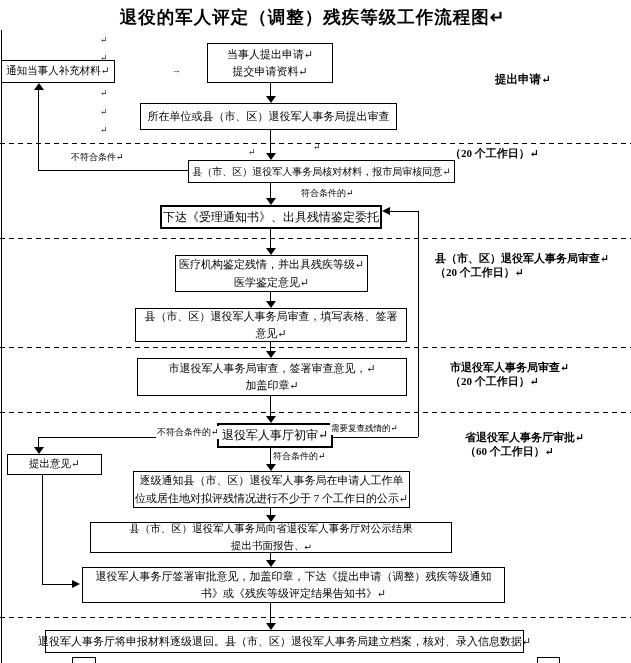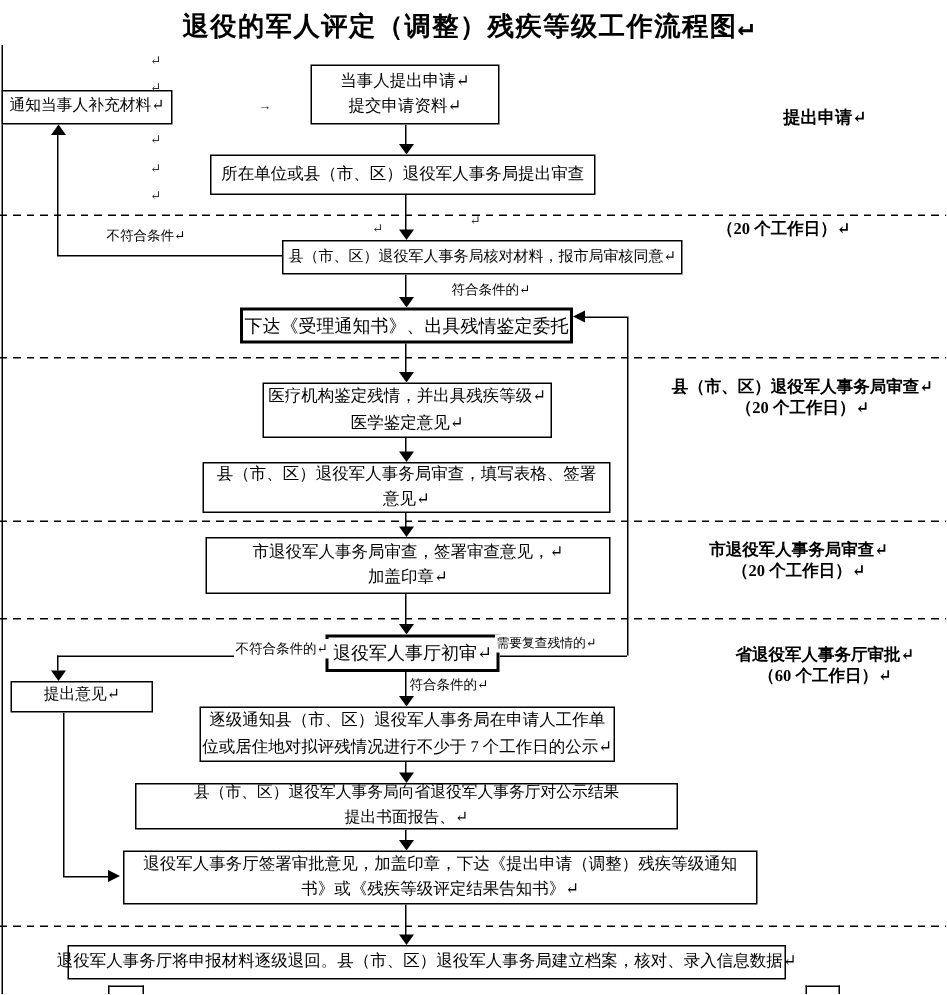--- a/index.html
+++ b/index.html
@@ -1,36 +1,36 @@
 <!DOCTYPE html>
 <html><head>
 <meta charset="utf-8">
 <style>
   html,body{margin:0;padding:0;background:#fff;}
   #stage{position:relative;width:631px;height:663px;background:#ffffff;overflow:hidden;
          font-family:"Liberation Serif","DejaVu Serif",serif;color:#000;}
   .title{position:absolute;left:0;top:5px;width:631px;text-align:center;
-         font-family:Liberation Mono, monospace;
+         font-family:Liberation Sans, sans-serif;
          font-size:17.5px;font-weight:bold;letter-spacing:1px;padding-right:6px;box-sizing:border-box;}
   .box{position:absolute;border:1px solid #000;background:#fff;display:flex;
        flex-direction:column;justify-content:center;align-items:center;
        text-align:center;white-space:nowrap;box-sizing:border-box;}
   .box .ln{line-height:1.55;}
   .b2{border-width:2px;}
   .dash{position:absolute;left:0;width:631px;height:1px;
         background:repeating-linear-gradient(90deg,#000 0 5px,transparent 5px 9px);}
   .vl{position:absolute;width:1px;background:#000;}
   .hl{position:absolute;height:1px;background:#000;}
   .ah{position:absolute;width:0;height:0;}
   .ah.down{border-left:5px solid transparent;border-right:5px solid transparent;border-top:7px solid #000;}
   .ah.up{border-left:5px solid transparent;border-right:5px solid transparent;border-bottom:7px solid #000;}
   .ah.left{border-top:4.5px solid transparent;border-bottom:4.5px solid transparent;border-right:8px solid #000;}
   .ah.right{border-top:4.5px solid transparent;border-bottom:4.5px solid transparent;border-left:8px solid #000;}
   .elabel{position:absolute;font-size:9px;white-space:nowrap;background:#fff;padding:0 1px;}
-  .stage-label{position:absolute;text-align:center;font-weight:bold;font-size:11px;
+  .stage-label{position:absolute;font-weight:bold;font-size:11px;
                line-height:14px;white-space:nowrap;}
   .mk{position:absolute;font-size:9px;color:#333;line-height:9px;}
   .partial{position:absolute;border:1px solid #000;border-bottom:none;background:#fff;box-sizing:border-box;}
 </style>
 </head>
 <body>
 
 <div id="stage">
 
   <div class="title">退役的军人评定（调整）残疾等级工作流程图↵</div>
@@ -124,21 +124,21 @@
 
   <div class="box" style="left:7px;top:454px;width:95px;height:21px;font-size:10.5px;align-items:center;">
     <div class="ln">提出意见↵</div>
   </div>
 
   <div class="box" style="left:133px;top:471px;width:277px;height:37px;font-size:11px;">
     <div class="ln">逐级通知县（市、区）退役军人事务局在申请人工作单</div>
     <div class="ln">位或居住地对拟评残情况进行不少于 7 个工作日的公示↵</div>
   </div>
 
-  <div class="box" style="left:90px;top:522px;width:362px;height:31px;font-size:10.5px;">
+  <div class="box" style="left:90px;top:522px;width:362px;height:31px;font-size:10.5px;font-family:Liberation Mono, monospace;">
     <div class="ln">县（市、区）退役军人事务局向省退役军人事务厅对公示结果</div>
     <div class="ln">提出书面报告、↵</div>
   </div>
 
   <div class="box" style="left:82px;top:567px;width:423px;height:36px;font-size:11px;">
     <div class="ln">退役军人事务厅签署审批意见，加盖印章，下达《提出申请（调整）残疾等级通知</div>
     <div class="ln">书》或《残疾等级评定结果告知书》↵</div>
   </div>
 
   <div class="box" style="left:45px;top:630px;width:479px;height:23px;font-size:11px;">

